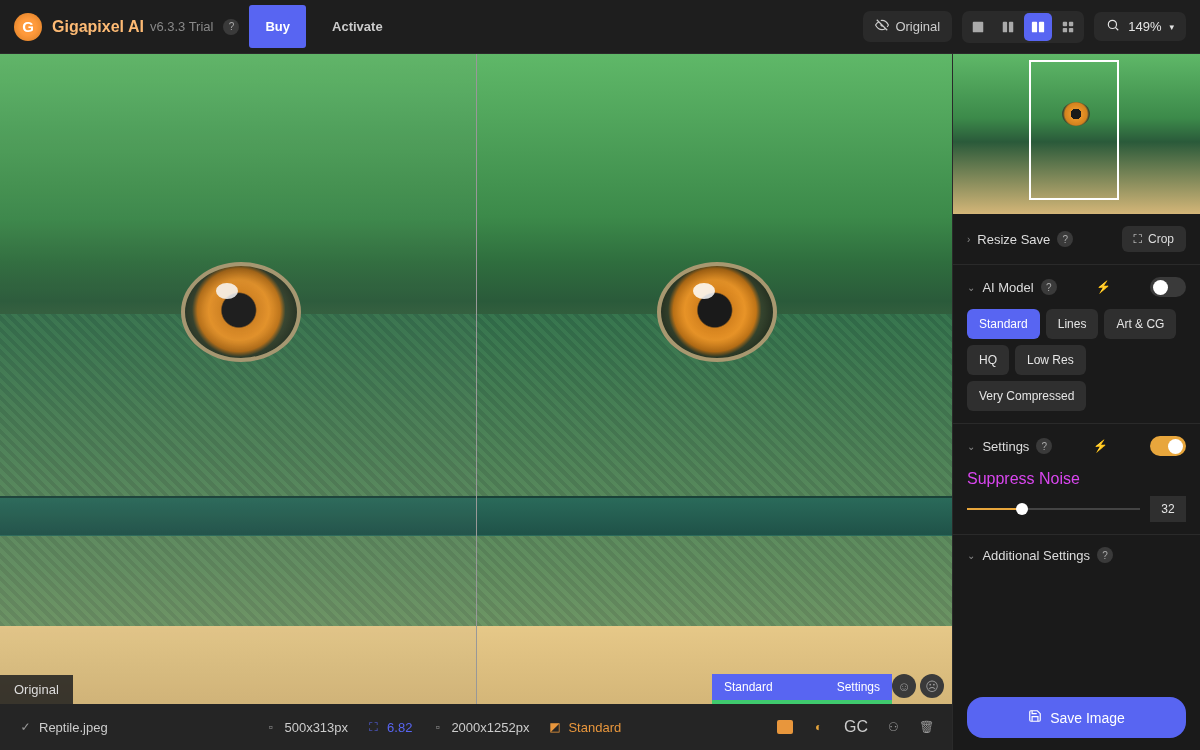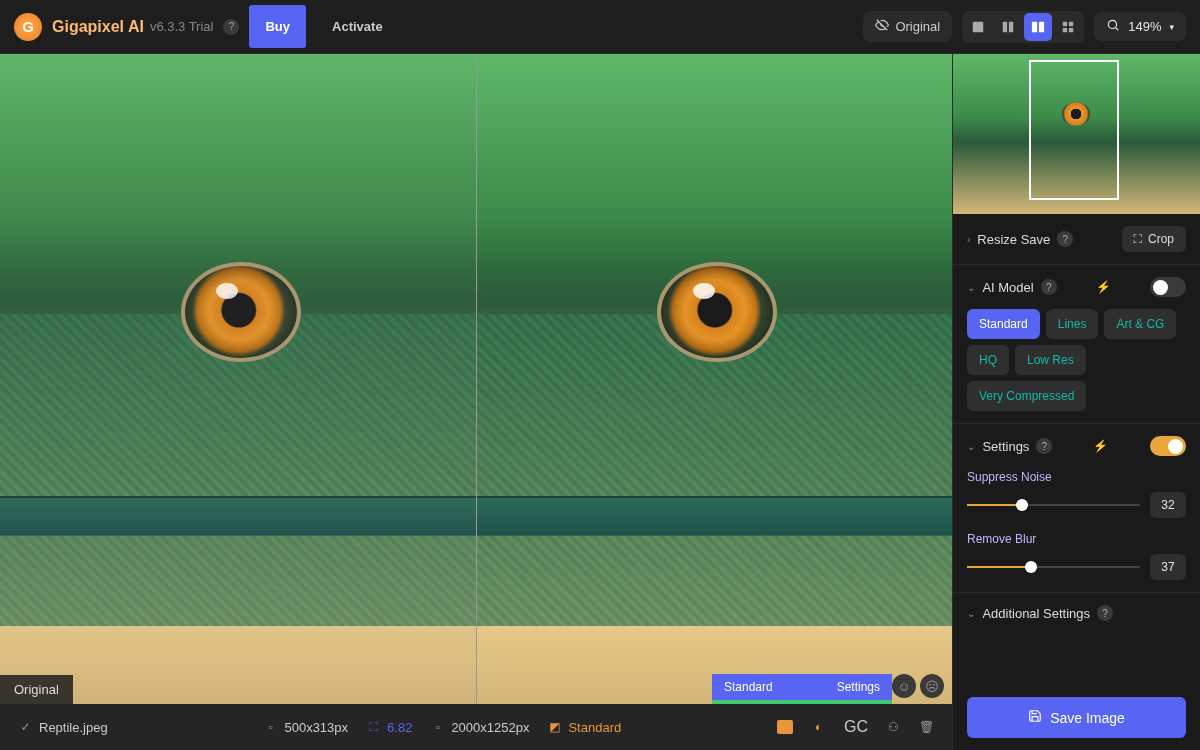--- a/index.html
+++ b/index.html
@@ -46,33 +46,33 @@
 .panel{padding:12px 14px;border-bottom:1px solid #2a2a2a}
 .panel-hdr{display:flex;align-items:center;gap:7px;font-size:13px;color:#ddd;cursor:pointer}
 .chev{color:#888;font-size:10px}
 .crop-btn{margin-left:auto;background:#2f2f2f;padding:6px 12px;border-radius:6px;font-size:12px;display:flex;align-items:center;gap:6px;cursor:pointer}
 .toggle{width:36px;height:20px;border-radius:10px;background:#3a3a3a;position:relative;cursor:pointer;margin-left:auto}
 .toggle.gold{background:#e8a63c}
 .toggle::after{content:'';position:absolute;width:15px;height:15px;border-radius:50%;background:#fff;top:2.5px;left:3px;transition:.2s}
 .toggle.on::after,.toggle.gold::after{left:18px}
 .bolt{color:#e8a63c;margin-left:auto;font-size:12px}
 .model-grid{display:flex;flex-wrap:wrap;gap:6px;margin-top:12px}
-.model-btn{padding:8px 12px;background:#2f2f2f;border-radius:6px;font-size:12px;color:#14b8a6;cursor:pointer;flex:0 0 auto}
+.model-btn{padding:8px 12px;background:#2f2f2f;border-radius:6px;font-size:12px;color:#e5e5e5;cursor:pointer;flex:0 0 auto}
 .model-btn.active{background:#5865f2;color:#fff}
 .slider-row{margin-top:14px}
-.slider-lbl{font-size:12px;color:#c4b5fd;margin-bottom:8px}
+.slider-lbl{font-size:16px;color:#d946ef;margin-bottom:8px}
 .slider-wrap{display:flex;align-items:center;gap:10px}
 .slider{flex:1;height:2px;background:#444;position:relative;cursor:pointer}
 .slider-fill{position:absolute;height:100%;background:#e8a63c;left:0}
 .slider-thumb{position:absolute;width:12px;height:12px;border-radius:50%;background:#fff;top:-5px;transform:translateX(-50%)}
-.slider-val{width:36px;height:26px;background:#2f2f2f;border-radius:6px;font-size:12px;display:flex;align-items:center;justify-content:center}
+.slider-val{width:36px;height:26px;background:#2f2f2f;border-radius:0;font-size:12px;display:flex;align-items:center;justify-content:center}
 .toggle-row{display:flex;align-items:center;font-size:13px;color:#ddd;padding:10px 0}
 .sidebar-scroll{flex:1;overflow-y:auto}
 .save-area{padding:12px 14px}
-.save-btn{width:100%;padding:12px;background:#5865f2;color:#fff;border:none;border-radius:6px;font-size:14px;font-weight:500;cursor:pointer;display:flex;align-items:center;justify-content:center;gap:8px}
+.save-btn{width:100%;padding:12px;background:#5865f2;color:#fff;border:none;border-radius:16px;font-size:14px;font-weight:500;cursor:pointer;display:flex;align-items:center;justify-content:center;gap:8px}
 svg{width:14px;height:14px}
 .bb-icn-orange{display:inline-flex;align-items:center;justify-content:center;width:16px;height:14px;background:#e8963c;border-radius:2px}
 </style>
 </head>
 <body>
 
 <div class="topbar">
   <div class="logo">G</div>
   <span class="app-name">Gigapixel AI</span>
   <span class="version">v6.3.3 Trial</span>
@@ -233,30 +233,20 @@
         <div class="slider-row">
           <div class="slider-lbl">Suppress Noise</div>
           <div class="slider-wrap">
             <div class="slider">
                 <div class="slider-fill" style="width:32%"></div>
                 <div class="slider-thumb" style="left:32%"></div>
               </div>
             <div class="slider-val">32</div>
           </div>
         </div>
-        <div class="slider-row">
-          <div class="slider-lbl">Remove Blur</div>
-          <div class="slider-wrap">
-            <div class="slider">
-                <div class="slider-fill" style="width:37%"></div>
-                <div class="slider-thumb" style="left:37%"></div>
-              </div>
-            <div class="slider-val">37</div>
-          </div>
-        </div>
       </div>
 
       <div class="panel" style="border-bottom:none">
         <div class="panel-hdr">
           <span class="chev">⌄</span>
           <span>Additional Settings</span>
           <span class="help-dot">?</span>
         </div>
         <div class="toggle-row">
           

